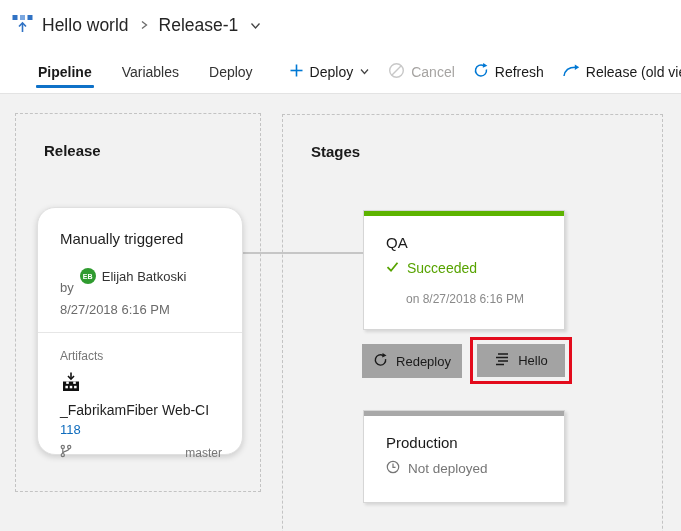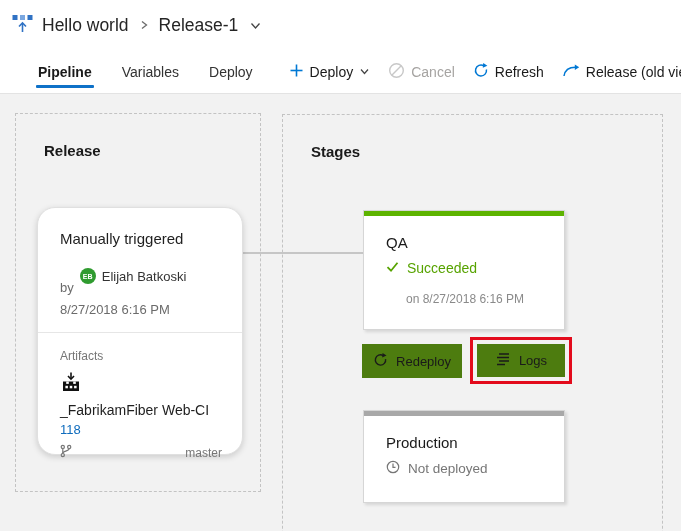--- a/index.html
+++ b/index.html
@@ -60,21 +60,21 @@
   .stage-body { padding:18px 0 0 22px; }
   .stage-name { font-size:15px; color:#1a1a1a; }
   .stage-status { display:flex; align-items:center; gap:8px; margin-top:9px; font-size:14px; }
   .status-green { color:#57a300; }
   .status-gray { color:#767676; font-size:13.5px; }
   .stage-date { margin-top:16px; font-size:12px; color:#8a8a8a;margin-left:20px; }
   .qa-card { top:116px; height:120px; }
   .prod-card { top:316px; height:93px; }
 
   
-  .action-btn { position:absolute; height:34px; background:#4d7c0f; border:none; display:flex; align-items:center;
+  .action-btn { position:absolute; height:34px; background:#a3a3a3; border:none; display:flex; align-items:center;
                 justify-content:center; gap:8px; font-size:13px; font-family:inherit; color:#1a1a1a; cursor:pointer; }
   .redeploy-btn { left:362px; top:250px; width:100px; }
   .red-box { position:absolute; left:470px; top:243px; width:102px; height:47px; border:3px solid #e30b1c;
              display:flex; align-items:center; justify-content:center; }
   .logs-btn { position:static; width:88px; height:33px; }
 </style>
 </head>
 <body>
 
 <div class="header">
@@ -240,21 +240,21 @@
   <div class="red-box">
     <button class="action-btn logs-btn">
       <span>
         <svg width="16" height="14" viewBox="0 0 16 14" stroke="#1a1a1a" stroke-width="1.5">
           <line x1="4" y1="2" x2="14" y2="2"></line>
           <line x1="2" y1="5.5" x2="14" y2="5.5"></line>
           <line x1="4" y1="9" x2="14" y2="9"></line>
           <line x1="2" y1="12.5" x2="10" y2="12.5"></line>
         </svg>
       </span>
-      <span>Logs</span>
+      <span>Hello</span>
     </button>
   </div>
 
   <div class="stage-card prod-card">
     <div class="stage-bar bar-gray"></div>
     <div class="stage-body">
       <div class="stage-name">Production</div>
       <div class="stage-status status-gray">
         <span>
           <svg width="14" height="14" viewBox="0 0 14 14" fill="none" stroke="#767676" stroke-width="1.2">

